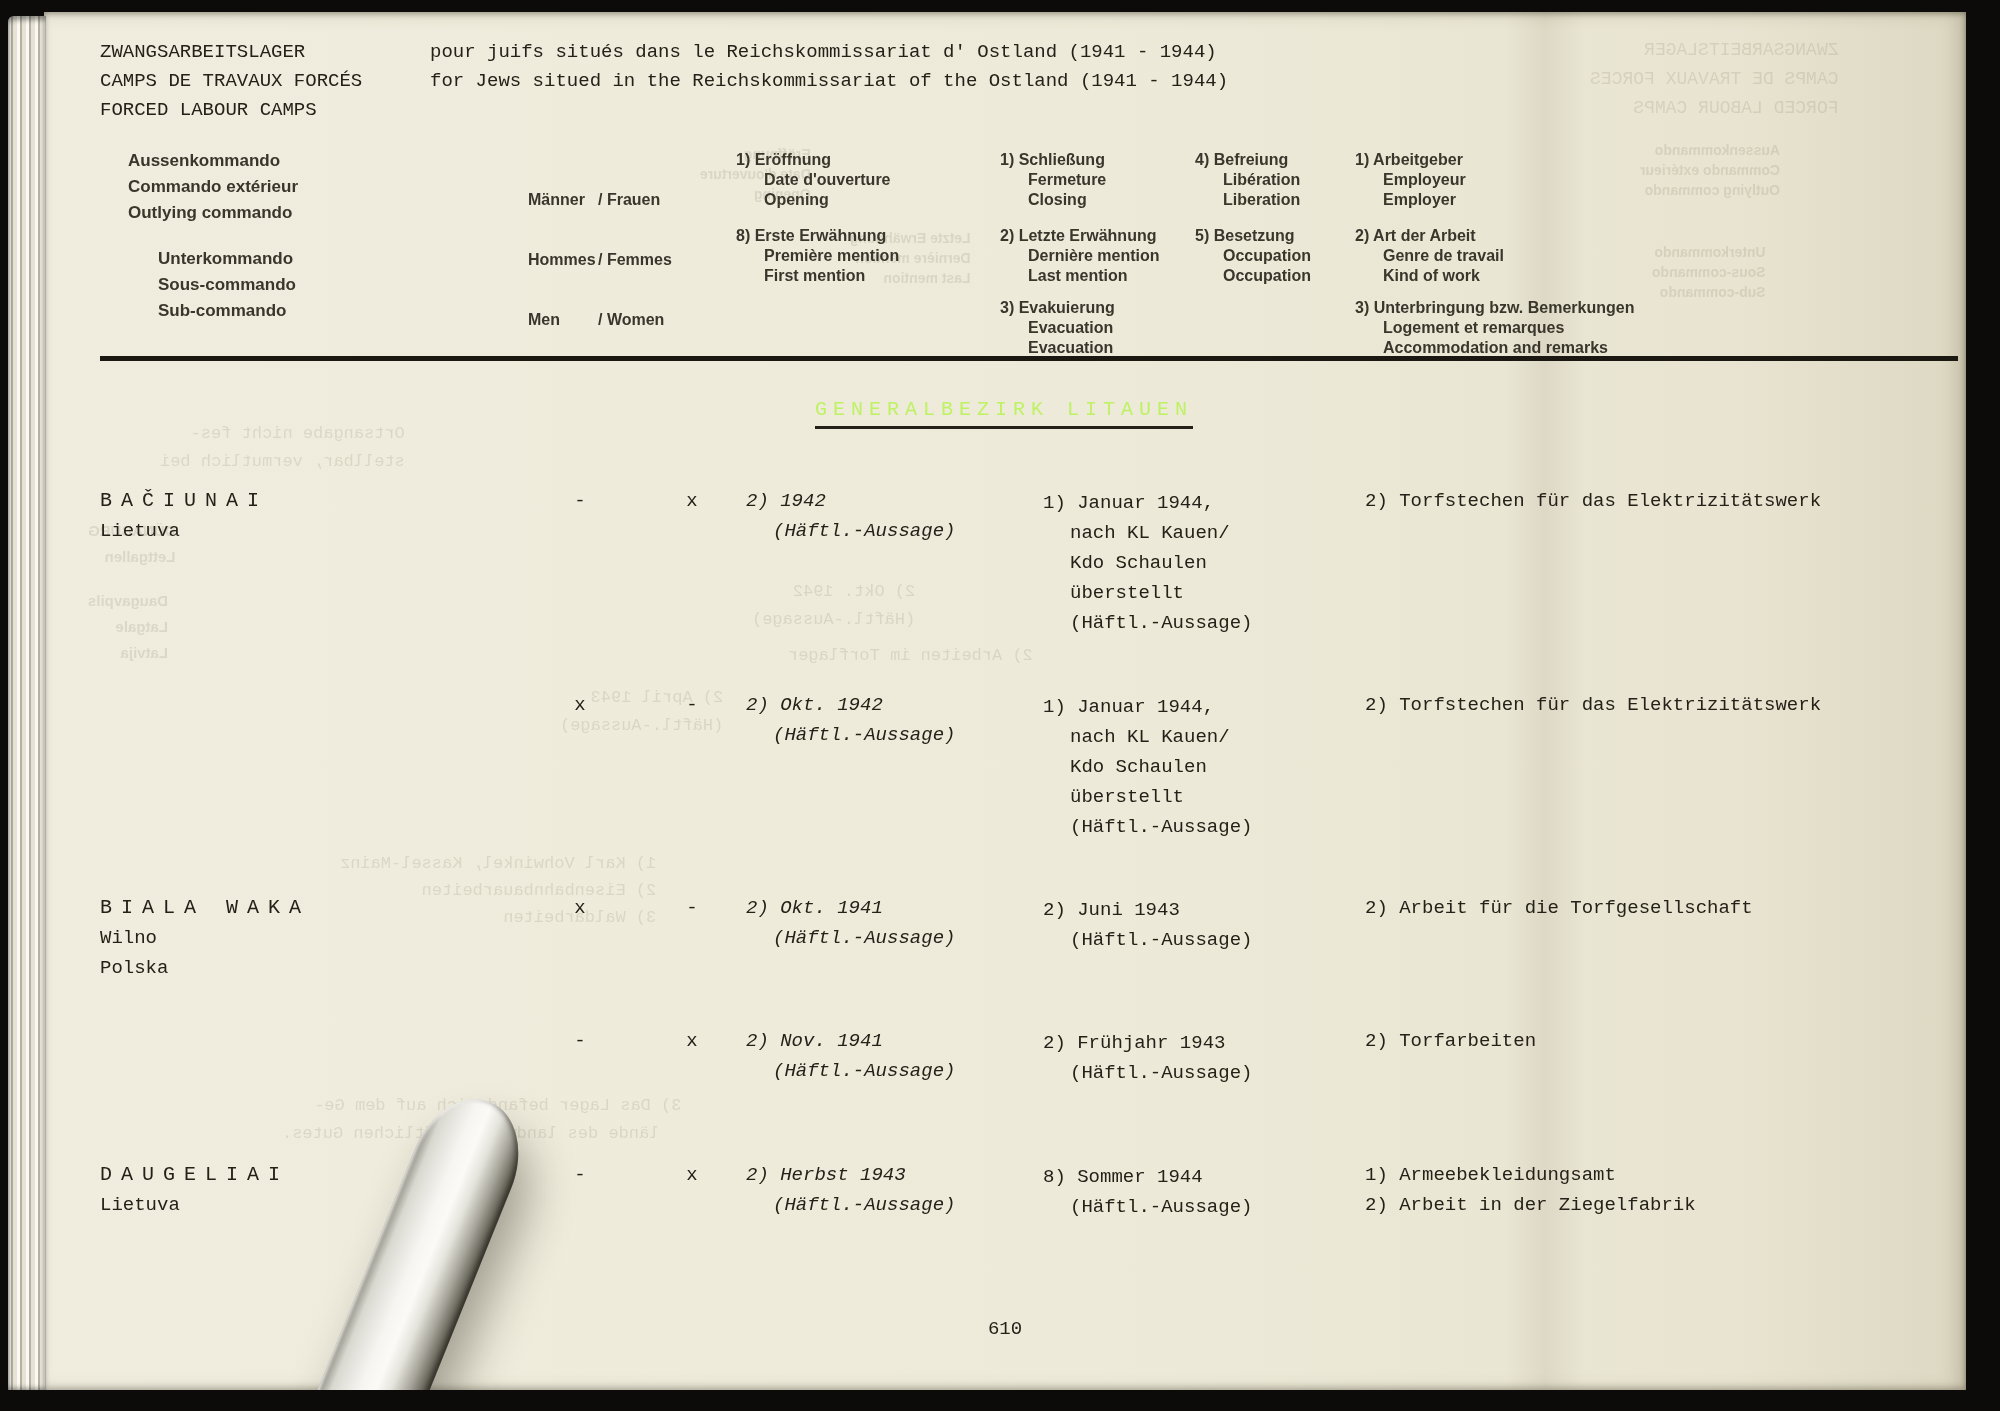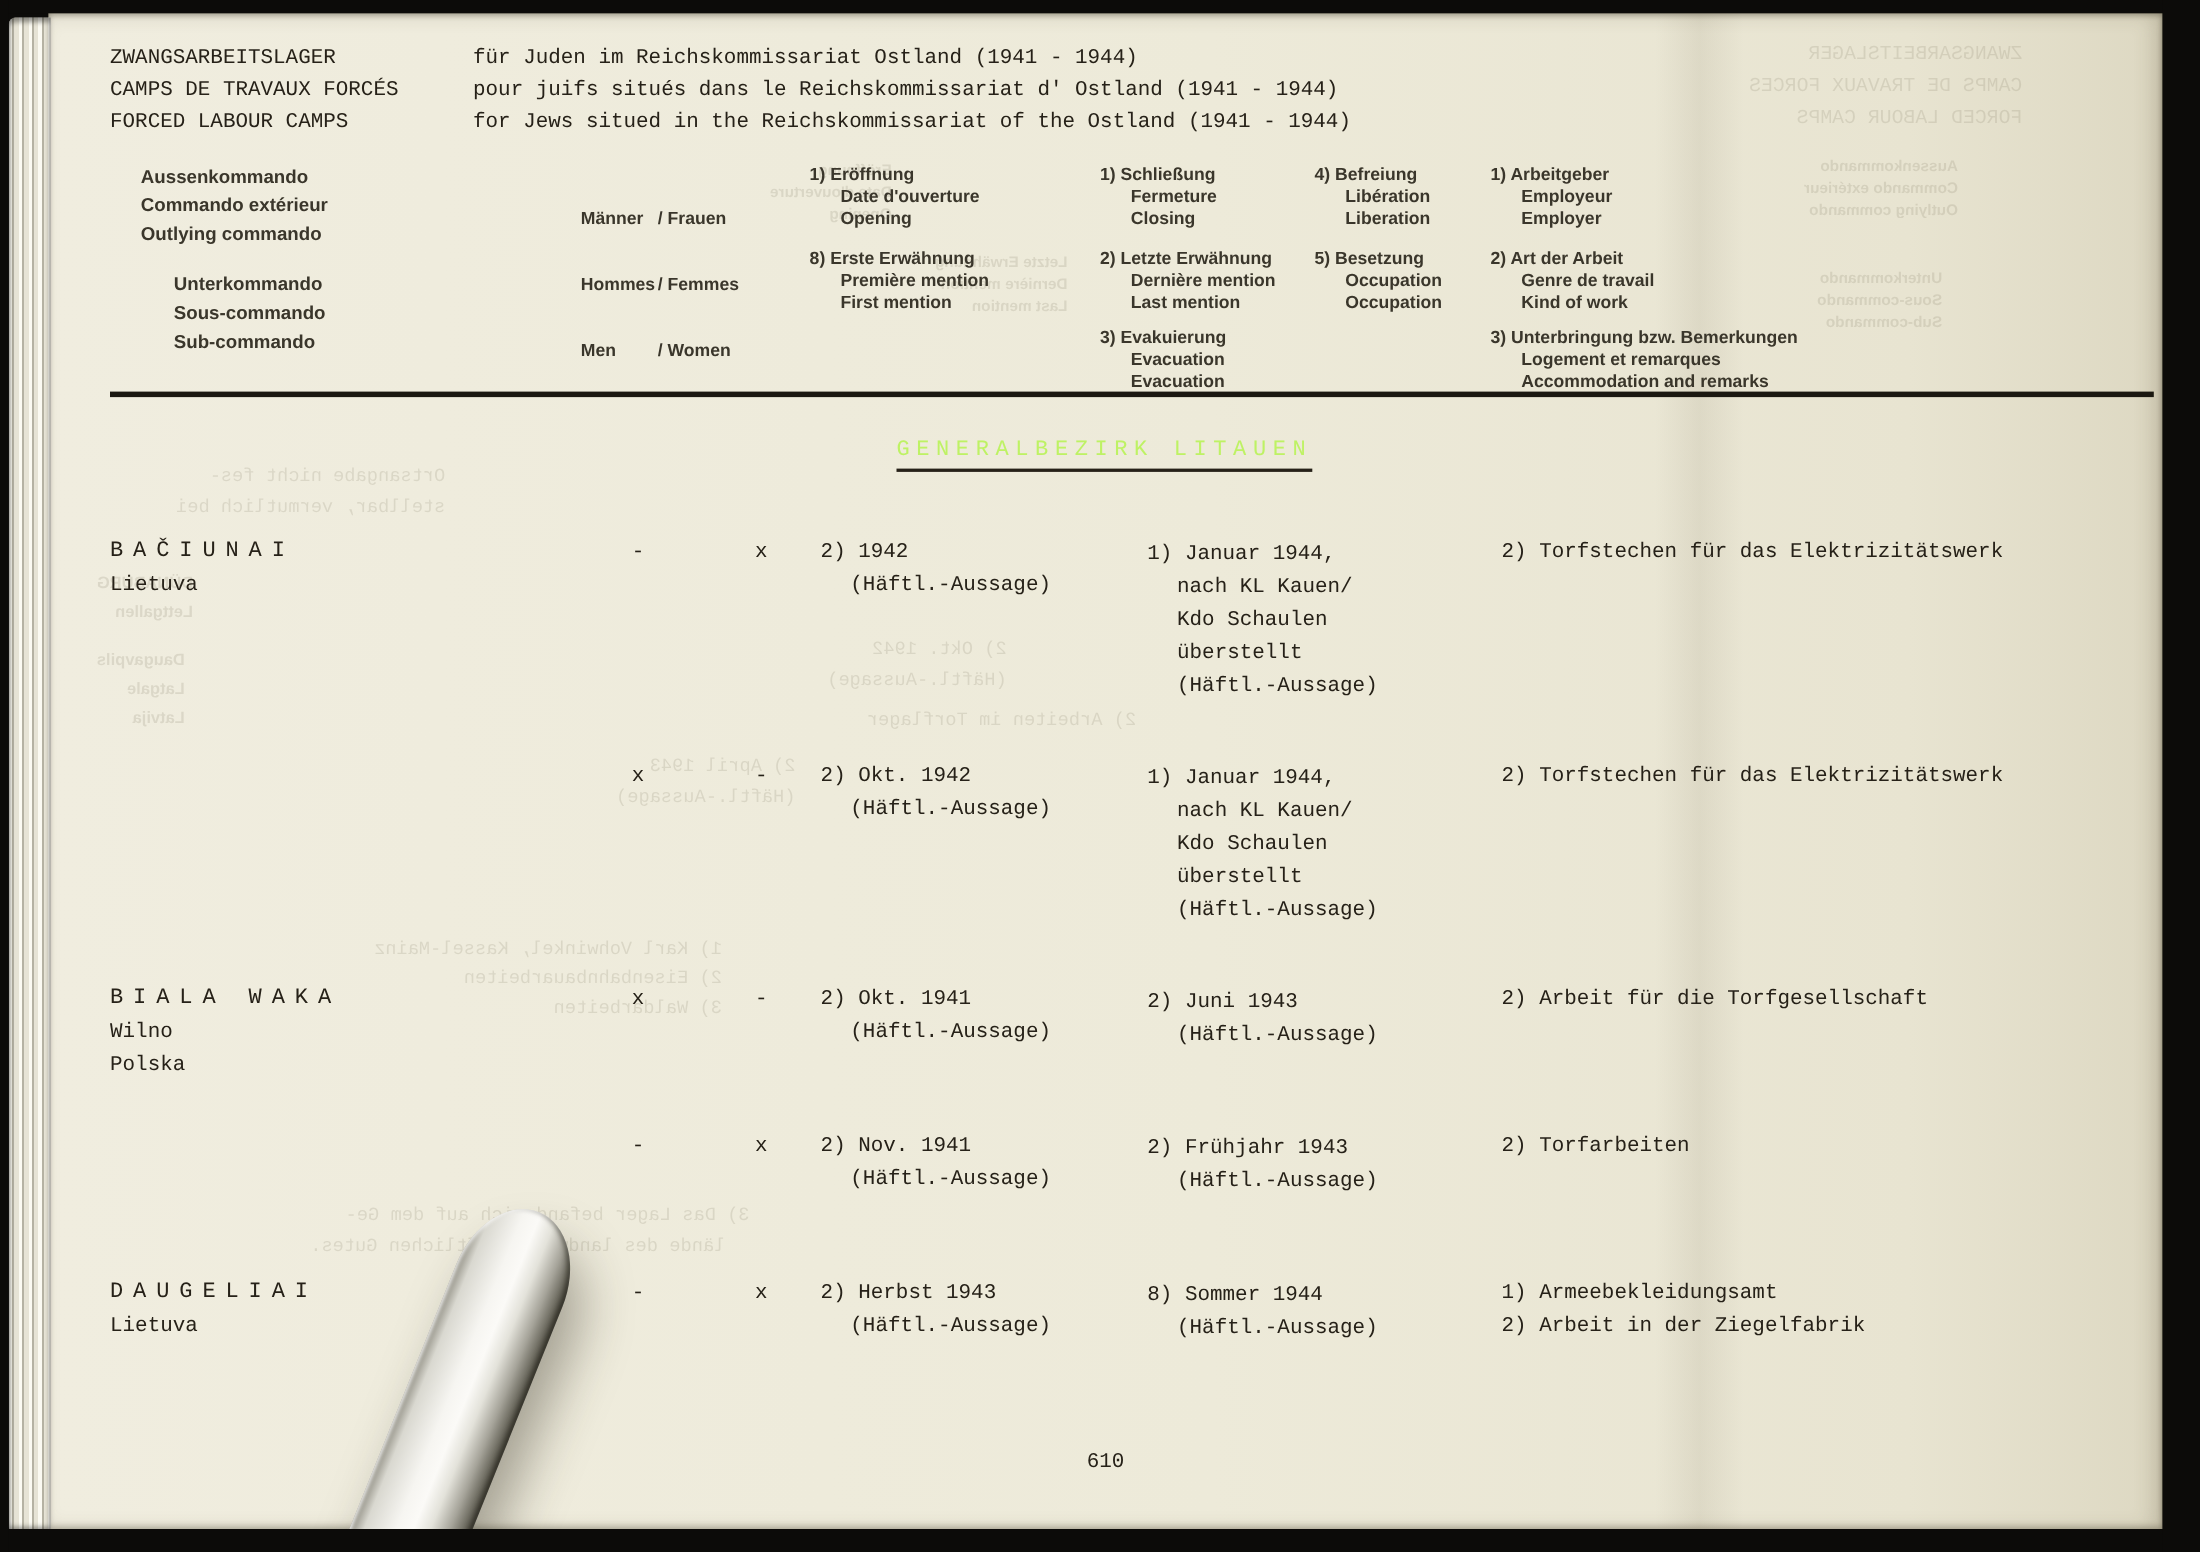--- a/index.html
+++ b/index.html
@@ -35,21 +35,21 @@
   .section-title{position:absolute;left:0;top:398px;width:2008px;text-align:center;z-index:2;}
   .section-title span{display:inline-block;color:#bef264;font-size:20px;letter-spacing:6px;
       border-bottom:3px solid #262118;padding-bottom:5px;}
   
   .entry{position:absolute;left:0;width:2000px;color:#262118;font-size:19px;line-height:30px;z-index:2;}
   .entry div{white-space:pre;}
   .c-name{position:absolute;left:100px;top:0;font-size:20px;letter-spacing:9px;}
   .c-place{position:absolute;left:100px;top:30px;}
   .c-men{position:absolute;left:550px;top:0;width:60px;text-align:center;}
   .c-women{position:absolute;left:662px;top:0;width:60px;text-align:center;}
-  .c-open{position:absolute;left:746px;top:0;}
+  .c-open{position:absolute;left:746px;top:0;font-style:italic;}
   .c-close{position:absolute;left:1043px;top:2px;}
   .c-work{position:absolute;left:1365px;top:0;}
   .hang div+div{padding-left:27px;}
   
   .page-number{position:absolute;left:940px;top:1318px;width:130px;text-align:center;
       color:#262118;font-size:19px;z-index:2;}
   
   .ghost{position:absolute;transform:scaleX(-1);color:#746c55;opacity:.16;filter:blur(.7px);
          white-space:pre;z-index:1;}
   .g-mono{font-family:"Liberation Mono",monospace;font-size:17px;line-height:28px;}
@@ -80,21 +80,21 @@
   <div class="ghost g-mono" style="left:160px;top:420px"><div>Ortsangabe nicht fes-</div><div>stellbar, vermutlich bei</div></div>
   <div class="ghost g-sans" style="left:88px;top:518px;font-size:15px;line-height:26px"><div>DÜNABURG</div><div>Lettgallen</div></div>
   <div class="ghost g-sans" style="left:88px;top:588px;font-size:15px;line-height:26px"><div>Daugavpils</div><div>Latgale</div><div>Latvija</div></div>
   <div class="ghost g-mono" style="left:752px;top:578px"><div>2) Okt. 1942</div><div>(Häftl.-Aussage)</div></div>
   <div class="ghost g-mono" style="left:560px;top:684px"><div>2) April 1943</div><div>(Häftl.-Aussage)</div></div>
   <div class="ghost g-mono" style="left:788px;top:642px"><div>2) Arbeiten im Torflager</div></div>
   <div class="ghost g-mono" style="left:340px;top:850px;line-height:27px"><div>1) Karl Vohwinkel, Kassel-Mainz</div><div>2) Eisenbahnbauarbeiten</div><div>3) Waldarbeiten</div></div>
   <div class="ghost g-mono g-indent" style="left:282px;top:1092px"><div>3) Das Lager befand sich auf dem Ge-</div><div>lände des landwirtschaftlichen Gutes.</div></div>
 
   <div class="tw header-names"><div>ZWANGSARBEITSLAGER</div><div>CAMPS DE TRAVAUX FORCÉS</div><div>FORCED LABOUR CAMPS</div></div>
-  <div class="tw header-desc"><div>für Juden im Reichskommissariat Ostland (1941 - 1944)</div><div>pour juifs situés dans le Reichskommissariat d' Ostland (1941 - 1944)</div><div>for Jews situed in the Reichskommissariat of the Ostland (1941 - 1944)</div></div>
+  <div class="tw header-desc"><div>pour juifs situés dans le Reichskommissariat d' Ostland (1941 - 1944)</div><div>for Jews situed in the Reichskommissariat of the Ostland (1941 - 1944)</div></div>
 
   <div class="lg lg-names" style="left:128px;top:148px"><div>Aussenkommando</div><div>Commando extérieur</div><div>Outlying commando</div></div>
   <div class="lg lg-names" style="left:158px;top:246px"><div>Unterkommando</div><div>Sous-commando</div><div>Sub-commando</div></div>
 
   <div class="lg" style="left:528px;top:150px">
     <div><span class="gw">Männer</span><span>/ Frauen</span></div>
     <div><span class="gw">Hommes</span><span>/ Femmes</span></div>
     <div><span class="gw">Men</span><span>/ Women</span></div>
   </div>
 

